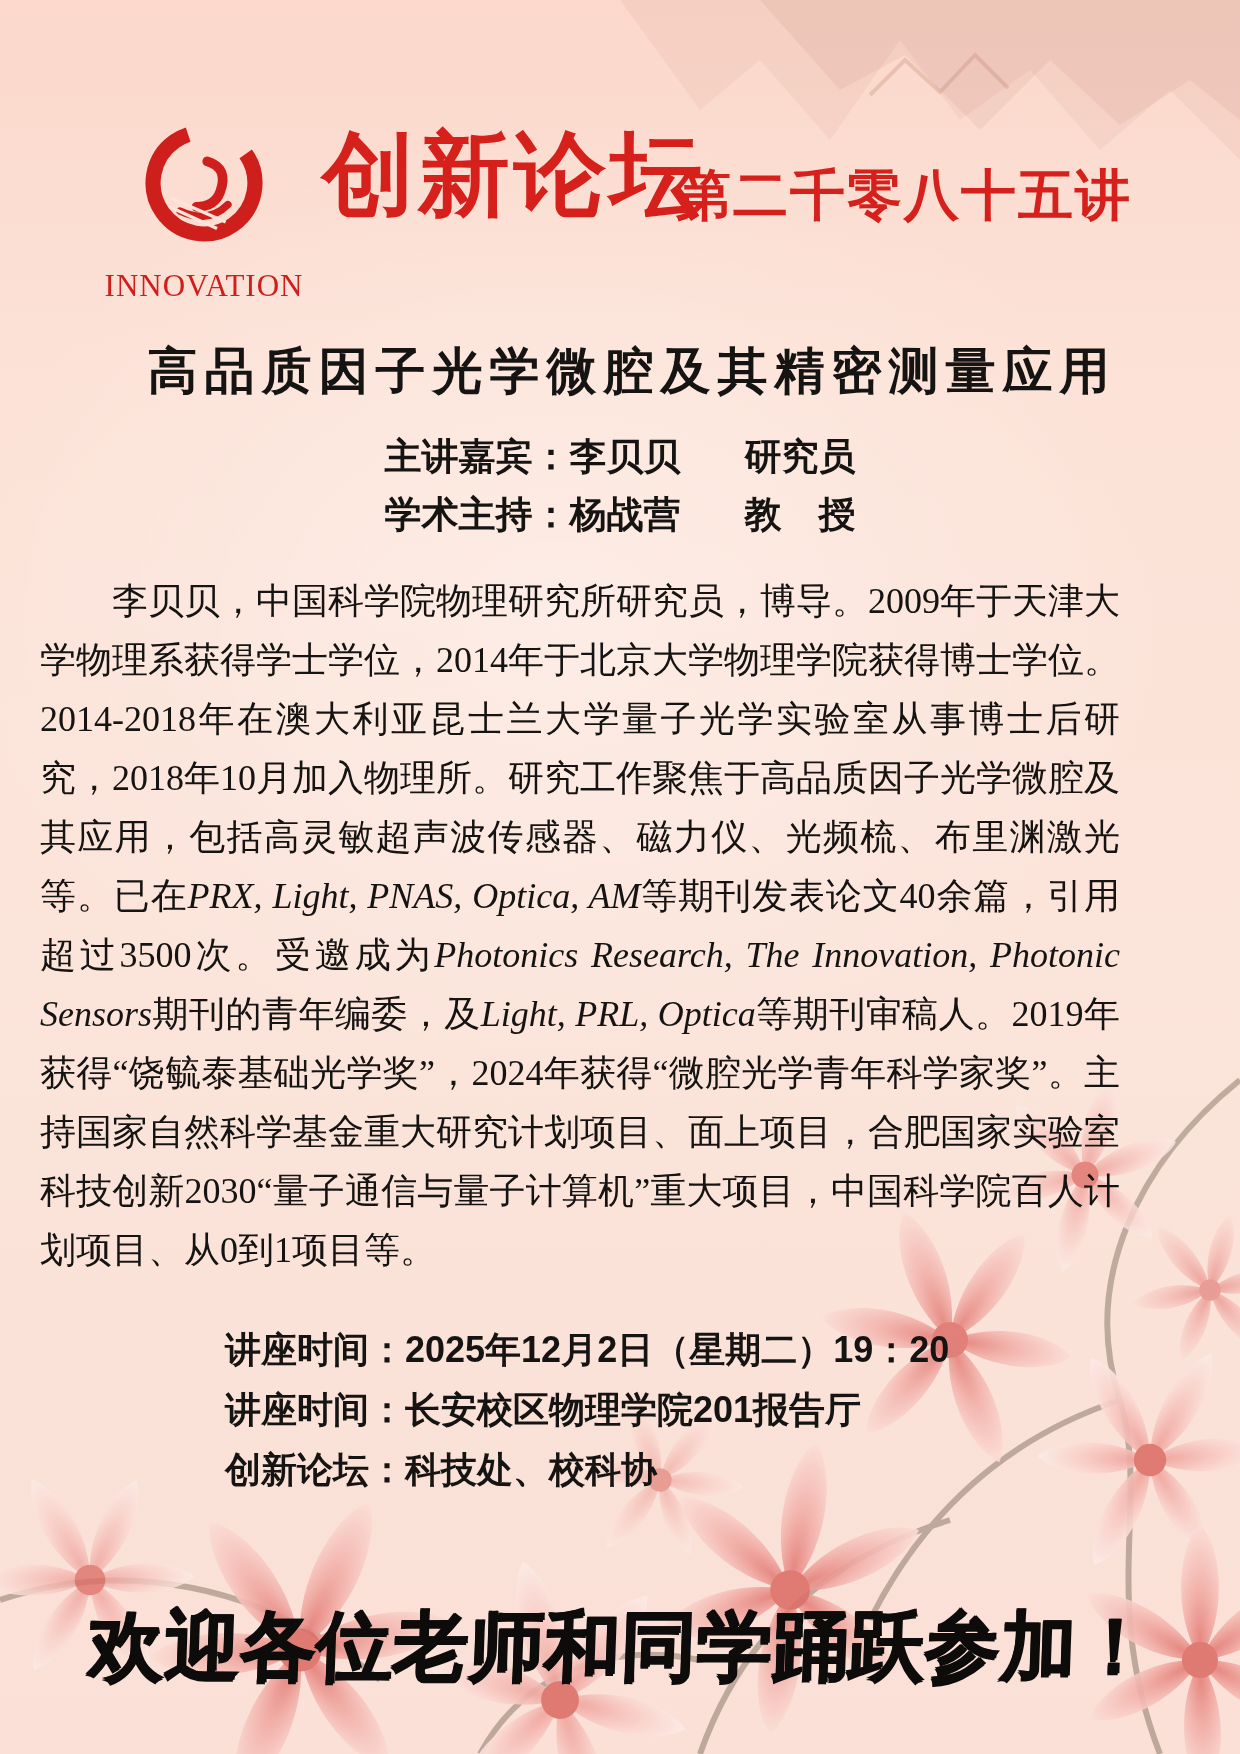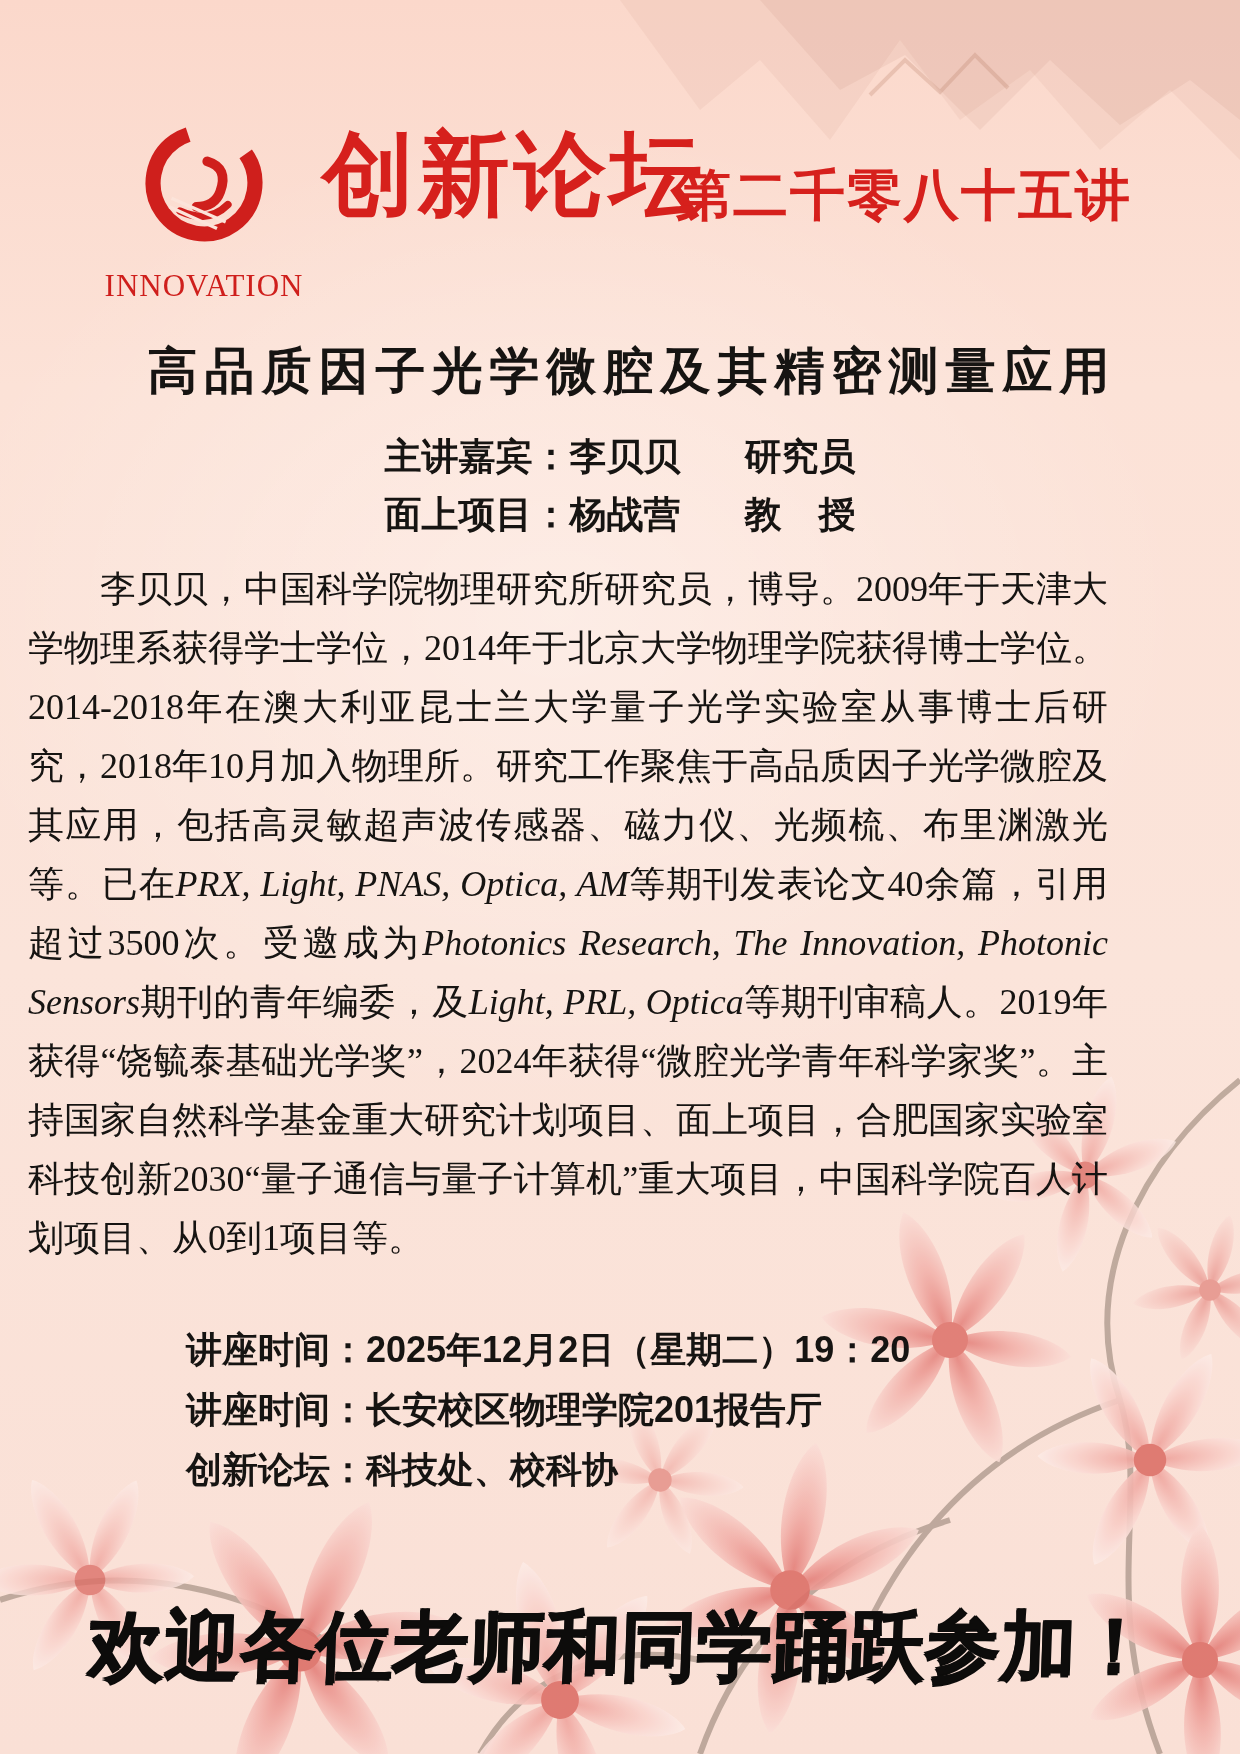--- a/index.html
+++ b/index.html
@@ -24,29 +24,29 @@
   
   .main-title{position:absolute;left:0;top:326px;width:100%;margin:12px;text-align:center;
     font-size:50px;font-weight:bold;letter-spacing:7px;font-family:"Liberation Serif",serif;}
 
   
   .speakers{position:absolute;left:0;top:430px;width:100%;text-align:center;
     font-size:37px;font-weight:bold;line-height:58px;font-family:Liberation Mono, monospace;}
   .speaker-line .gap{display:inline-block;width:64px;}
 
   
-  .bio{position:absolute;left:28px;top:560px;width:1080px;margin:0;
+  .bio{position:absolute;left:28px;top:560px;width:1080px;margin:12px;
     font-size:36px;line-height:59px;text-align:justify;text-align-last:left;text-indent:2em;
     font-family:"Liberation Serif",serif;}
   .bio .it{font-style:italic;}
 
   
   .details{position:absolute;left:186px;top:1320px;
     font-size:36px;font-weight:bold;line-height:60px;font-family:"Liberation Sans","DejaVu Sans",sans-serif;}
-  .detail-row{white-space:nowrap;}
+  .detail-row{white-space:nowrap;margin-left:39px;}
 
   
   .footer{position:absolute;left:0;top:1596px;width:100%;text-align:center;
     font-size:76px;font-weight:bold;letter-spacing:0px;color:#0d0c0b;
     font-family:"DejaVu Serif","Liberation Serif",serif;
     text-shadow:1.5px 0 0 #0d0c0b, 0 1.5px 0 #0d0c0b;
     transform:skewX(-2deg);}
 </style>
 </head>
 <body>
@@ -121,21 +121,21 @@
     <div class="forum-name">创新论坛</div>
     <div class="lecture-no">第二千零八十五讲</div>
 
     <h1 class="main-title">高品质因子光学微腔及其精密测量应用</h1>
 
     <div class="speakers">
       <div class="speaker-line">
         <span>主讲嘉宾：</span><span>李贝贝</span><span class="gap"></span><span>研究员</span>
       </div>
       <div class="speaker-line">
-        <span>面上项目：</span><span>杨战营</span><span class="gap"></span><span>教　授</span>
+        <span>学术主持：</span><span>杨战营</span><span class="gap"></span><span>教　授</span>
       </div>
     </div>
 
     <p class="bio"><span>李贝贝，中国科学院物理研究所研究员，博导。2009年于天津大学物理系获得学士学位，2014年于北京大学物理学院获得博士学位。2014-2018年在澳大利亚昆士兰大学量子光学实验室从事博士后研究，2018年10月加入物理所。研究工作聚焦于高品质因子光学微腔及其应用，包括高灵敏超声波传感器、磁力仪、光频梳、布里渊激光等。已在</span><span class="it">PRX, Light, PNAS, Optica, AM</span><span>等期刊发表论文40余篇，引用超过3500次。受邀成为</span><span class="it">Photonics Research, The Innovation, Photonic Sensors</span><span>期刊的青年编委，及</span><span class="it">Light, PRL, Optica</span><span>等期刊审稿人。2019年获得“饶毓泰基础光学奖”，2024年获得“微腔光学青年科学家奖”。主持国家自然科学基金重大研究计划项目、面上项目，合肥国家实验室科技创新2030“量子通信与量子计算机”重大项目，中国科学院百人计划项目、从0到1项目等。</span></p>
 
     <div class="details">
       <div class="detail-row">
         <span>讲座时间：</span><span>2025年12月2日（星期二）19：20</span>
       </div>
       <div class="detail-row">

